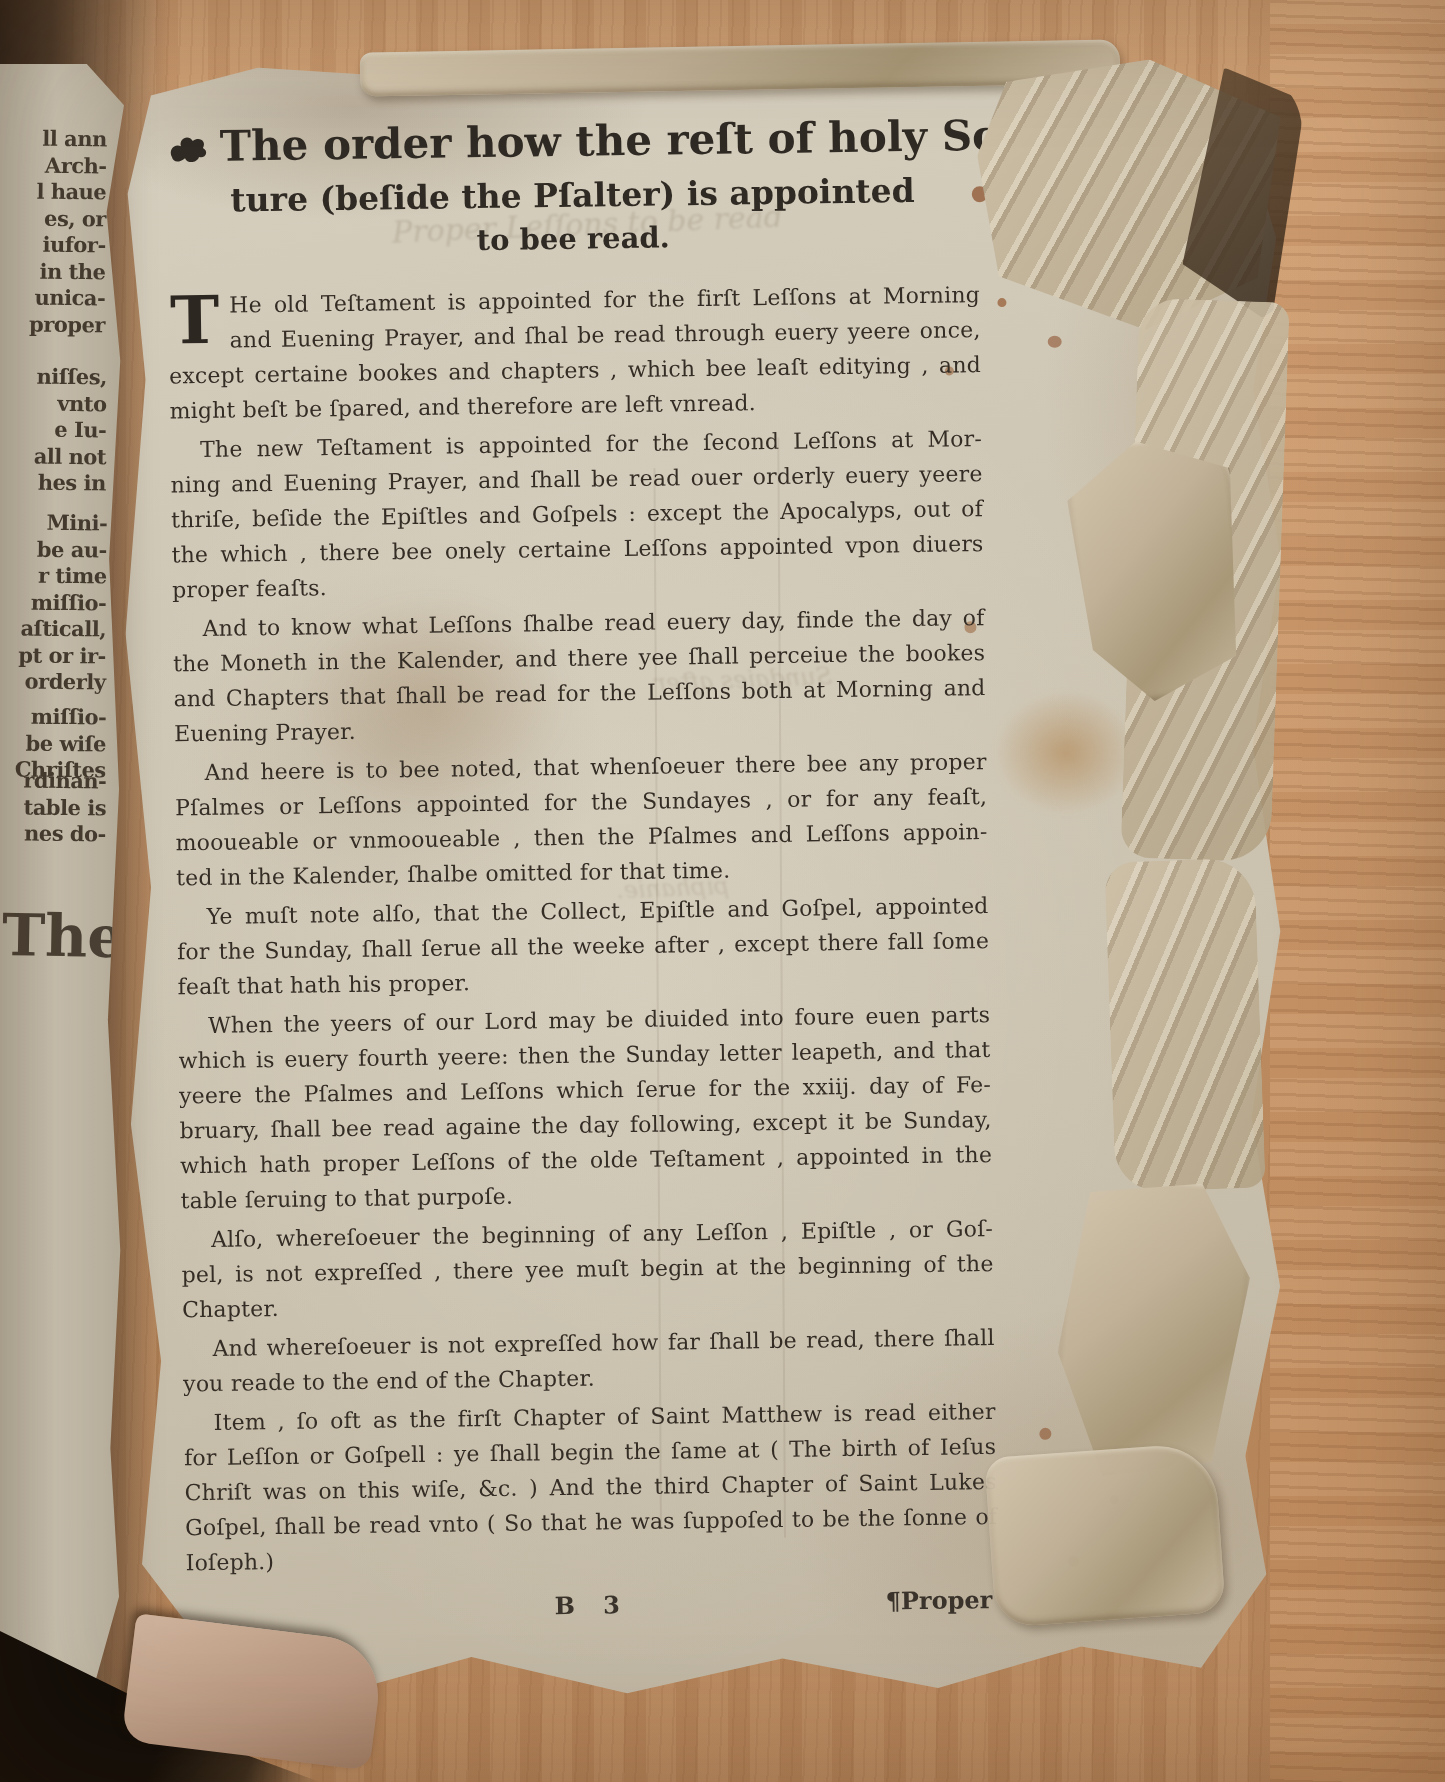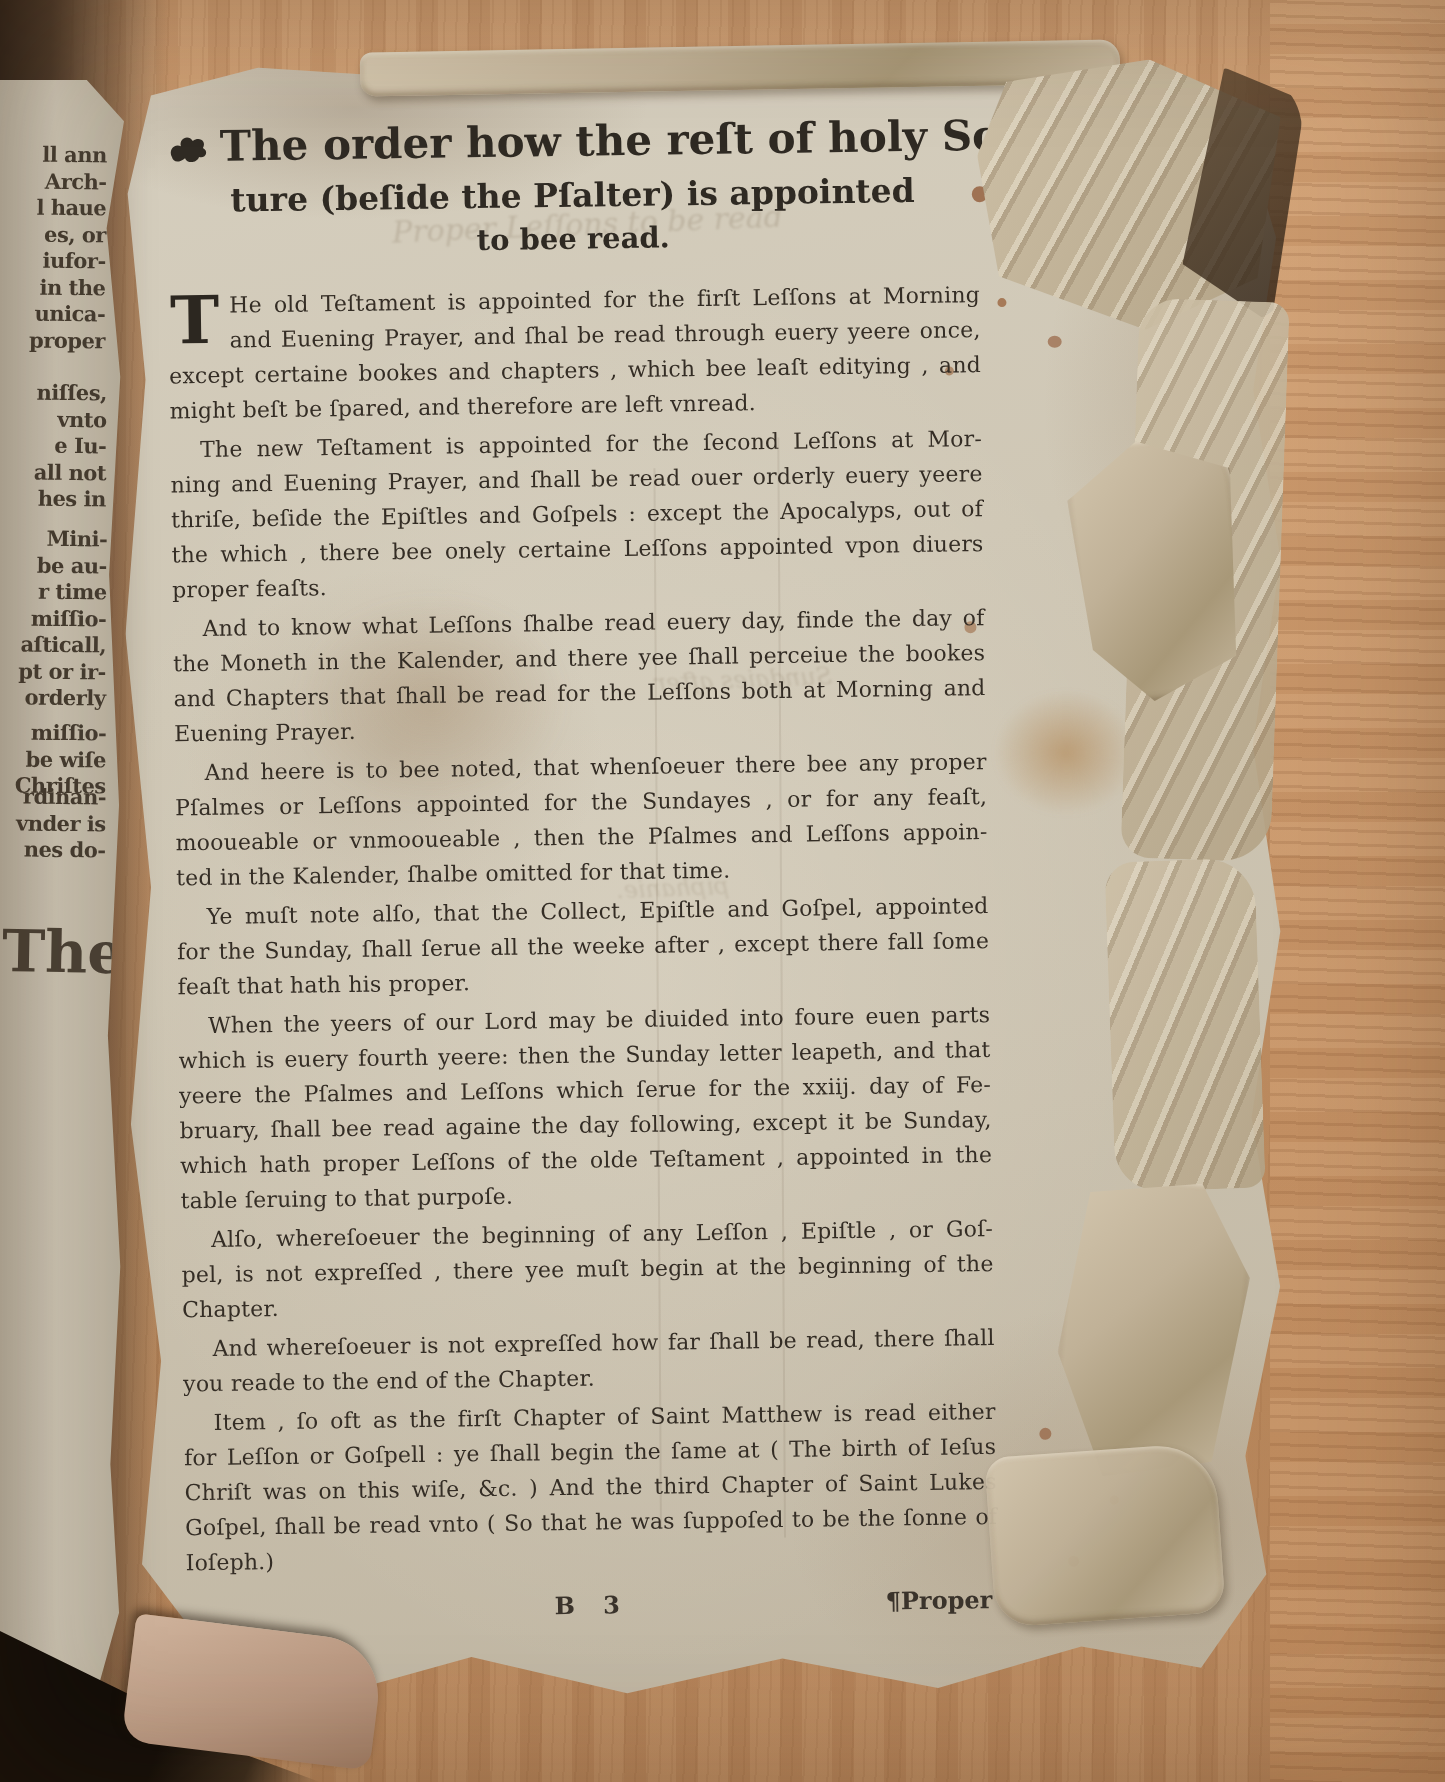--- a/index.html
+++ b/index.html
@@ -16,21 +16,21 @@
     background:
       repeating-linear-gradient(2deg, rgba(118,70,36,.16) 0 3px, rgba(0,0,0,0) 3px 14px),
       repeating-linear-gradient(0deg, rgba(172,120,72,.18) 0 30px, rgba(218,178,132,.17) 30px 64px),
       linear-gradient(180deg,#d2a277,#c79468 60%,#bd8a5e);}
   .spine-dark{position:absolute;left:0;top:0;width:170px;height:100%;z-index:1;
     background:linear-gradient(90deg,#30241a 0%,#4a3828 30%,rgba(74,56,40,0) 100%);}
   
   .left-page{position:absolute;left:0;top:64px;width:124px;height:1648px;z-index:2;
     background:linear-gradient(90deg,#b9b1a0 0%,#cbc3b2 45%,#b4ab98 100%);
     clip-path:polygon(0 0,70% 0,100% 2.5%,86% 9%,97% 18%,88% 30%,96% 44%,87% 58%,97% 72%,89% 84%,96% 93%,70% 100%,0 100%);
-    box-shadow:10px 0 22px rgba(45,30,16,.45);margin-top:16px;}
+    box-shadow:10px 0 22px rgba(45,30,16,.45);}
   .fraggroup{position:absolute;right:18px;text-align:right;color:#453c30;font-weight:bold;
     font-size:21px;line-height:26.5px;letter-spacing:-.5px;transform:rotate(.6deg);white-space:nowrap;}
   .bigword{position:absolute;left:2px;top:838px;font-size:58px;font-weight:bold;color:#4a4135;transform:rotate(1deg);}
   
   .main-page{position:absolute;left:96px;top:38px;width:1196px;height:1692px;z-index:3;
     transform:rotate(-.35deg);
     background:
       radial-gradient(ellipse 420px 160px at 22% 4%, rgba(122,100,74,.30), rgba(0,0,0,0) 70%),
       radial-gradient(ellipse 300px 420px at 97% 22%, rgba(140,112,80,.28), rgba(0,0,0,0) 70%),
       radial-gradient(ellipse 520px 320px at 88% 88%, rgba(146,116,82,.25), rgba(0,0,0,0) 70%),
@@ -107,21 +107,21 @@
       <div>pt or ir-</div>
       <div>orderly</div>
     </div>
     <div class="fraggroup" style="top:640px">
       <div>miſſio-</div>
       <div>be wiſe</div>
       <div>Chriſtes</div>
     </div>
     <div class="fraggroup" style="top:704px">
       <div>rdinan-</div>
-      <div>vnder is</div>
+      <div>table is</div>
       <div>nes do-</div>
     </div>
     <div class="bigword">The</div>
   </div>
 
   <div class="main-page">
 
     <div class="grule" style="left:560px;top:430px;height:1060px"></div>
     <div class="grule" style="left:684px;top:400px;height:1100px"></div>
     <div class="ghost" style="left:300px;top:168px;font-size:30px;opacity:.20;transform:rotate(-2deg);filter:blur(1px)">Proper Leſſons to be read</div>

